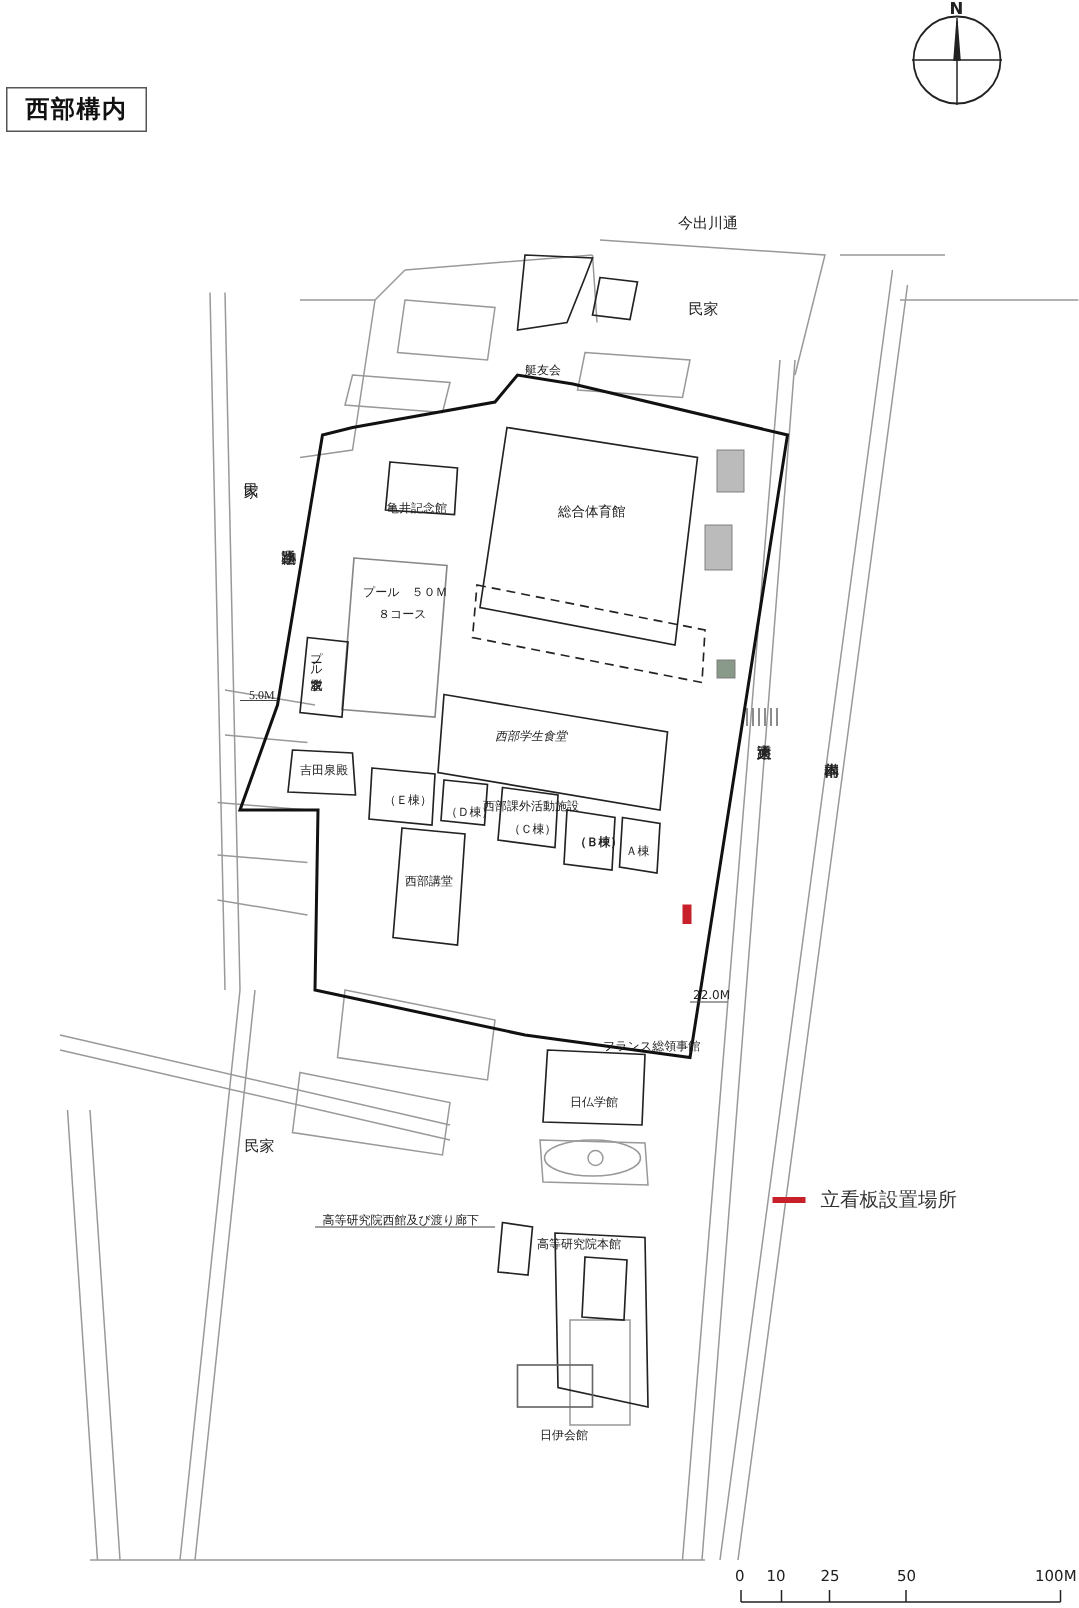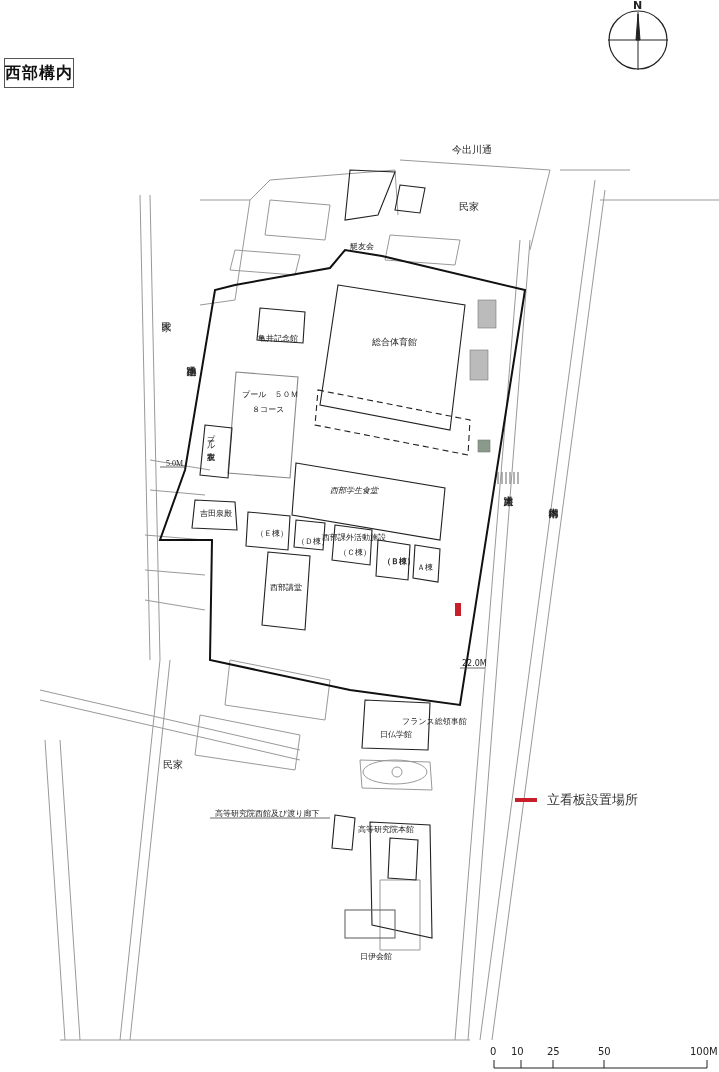--- a/index.html
+++ b/index.html
@@ -1,18 +1,18 @@
 <!DOCTYPE html>
 <html><head>
 <meta charset="utf-8">
 <style>
   html, body { margin:0; padding:0; background:#ffffff; }
   body { width:719px; height:1072px; position:relative; overflow:hidden;
          font-family:"DejaVu Sans", sans-serif; color:#222; }
-  .title-box { position:absolute; left:4px; top:58px; width:70px; height:30px;
+  .title-box { position:absolute; left:4px; top:58px; width:94px; height:30px;
                border:1.5px solid #555; box-sizing:border-box;
                display:flex; align-items:center; justify-content:center;
                font-size:16px; font-weight:bold; letter-spacing:1px; color:#111; }
   svg.map { position:absolute; left:0; top:0; }
   .lbl { position:absolute; font-size:9px; color:#222; white-space:nowrap; line-height:1; }
   .vlbl { position:absolute; font-size:10px; color:#222; writing-mode:vertical-rl; line-height:1; }
   .legend { position:absolute; left:515px; top:791px; display:flex; align-items:center; gap:10px; }
   .legend .swatch { width:22px; height:4px; }
   .legend .text { font-size:13px; color:#333; }
   .scale { position:absolute; left:490px; top:1046px; width:225px; height:24px; }
@@ -134,21 +134,21 @@
 <div class="vlbl" style="left:206px;top:428px;font-size:8px;">プール脱衣室</div>
 <div class="lbl" style="left:330px;top:487px;font-size:8px;font-style:italic;">西部学生食堂</div>
 <div class="lbl" style="left:200px;top:510px;font-size:8px;">吉田泉殿</div>
 <div class="lbl" style="left:256px;top:530px;font-size:8px;">（Ｅ棟）</div>
 <div class="lbl" style="left:297px;top:538px;font-size:8px;">（Ｄ棟）</div>
 <div class="lbl" style="left:322px;top:534px;font-size:8px;">西部課外活動施設</div>
 <div class="lbl" style="left:339px;top:549px;font-size:8px;">（Ｃ棟）</div>
 <div class="lbl" style="left:383px;top:558px;font-size:8px;font-weight:bold;">（Ｂ棟）</div>
 <div class="lbl" style="left:417px;top:564px;font-size:8px;">Ａ棟</div>
 <div class="lbl" style="left:270px;top:584px;font-size:8px;">西部講堂</div>
-<div class="lbl" style="left:365px;top:718px;font-size:8px;padding-left:37px;">フランス総領事館</div>
+<div class="lbl" style="left:365px;top:694px;font-size:8px;padding-left:37px;">フランス総領事館</div>
 <div class="lbl" style="left:380px;top:731px;font-size:8px;">日仏学館</div>
 <div class="lbl" style="left:215px;top:810px;font-size:8px;">高等研究院西館及び渡り廊下</div>
 <div class="lbl" style="left:358px;top:826px;font-size:8px;">高等研究院本館</div>
 <div class="lbl" style="left:360px;top:921px;font-size:8px;margin-top:32px;">日伊会館</div>
 
 <div class="legend">
   <span class="swatch" style="background:#c8202a;"></span>
   <span class="text">立看板設置場所</span>
 </div>
 

